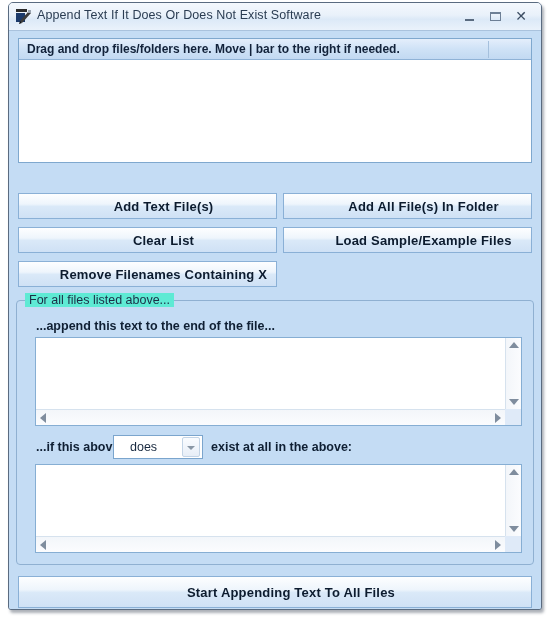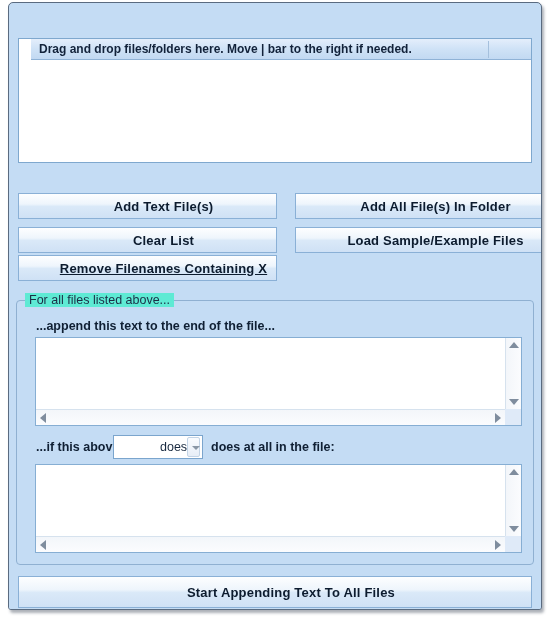--- a/index.html
+++ b/index.html
@@ -66,21 +66,20 @@
   }
 
   
   .droplist {
     position: absolute;
     left: 9px; top: 7px;
     width: 514px; height: 125px;
     background: #ffffff;
     border: 1px solid #7fa8ce;
     box-sizing: border-box;
-    padding-left: 12px;
   }
   .droplist-header {
     position: relative;
     height: 21px;
     background: linear-gradient(to bottom,#e4eefb 0%,#cfe2f6 50%,#c2d9f2 100%);
     border-bottom: 1px solid #8fb2d6;
     box-sizing: border-box;
   }
   .droplist-header-label {
     position: absolute; left: 8px; top: 3px;
@@ -102,24 +101,24 @@
     border-radius: 0;
     box-sizing: border-box;
     display: flex; align-items: center; justify-content: center;
     font-size: 13px; font-weight: bold; color: #0c1b2e;
     letter-spacing: .2px;
     cursor: default;
     white-space: nowrap;
     padding-left: 32px;
   }
   .btn-l { left: 9px;   width: 259px; }
-  .btn-r { left: 274px; width: 249px; margin-left: 12px; }
+  .btn-r { left: 274px; width: 249px; }
   .row1 { top: 162px; }
   .row2 { top: 196px; }
-  .row3 { top: 224px; text-decoration: underline; }
+  .row3 { top: 230px; }
 
   
   .groupbox {
     position: absolute;
     left: 7px; top: 269px;
     width: 518px; height: 265px;
     border: 1px solid #8fb0d1;
     border-radius: 4px;
     box-sizing: border-box;
   }
@@ -208,24 +207,23 @@
     position: absolute;
     left: 104px; top: 404px;
     width: 90px; height: 24px;
     background: #ffffff;
     border: 1px solid #7ba5cd;
     box-sizing: border-box;
     display: flex; align-items: center;
   }
   .dropdown-value {
     flex: 1;
-    padding-left: 10px;
+    padding-left: 16px;
     font-size: 12.5px;
     color: #18293f;
-    margin-left: 36px;
   }
   .dropdown-arrow-btn {
     width: 18px; height: 20px;
     margin-right: 2px;
     background: linear-gradient(to bottom,#fafcff,#e7eef7);
     border: 1px solid #c3d4e6;
     border-radius: 2px;
     box-sizing: border-box;
     position: relative;
   }
@@ -244,20 +242,41 @@
     width: 514px; height: 32px;
   }
 </style>
 </head>
 <body>
 
 <div id="app">
 
   <div class="window">
 
+    <div class="titlebar">
+      <span class="title-icon">
+        <svg width="18" height="18" viewBox="0 0 18 18">
+          <rect x="1" y="1" width="11" height="3" fill="#2b2b2b"></rect>
+          <rect x="1" y="5" width="9" height="9" fill="#1b3a6b"></rect>
+          <path d="M5 13 L14 3 L16 5 L7 15 Z" fill="#3b3b3b"></path>
+          <path d="M5 13 L7 15 L4 16 Z" fill="#111"></path>
+          <rect x="13" y="2" width="3" height="3" fill="#9aa4b0"></rect>
+        </svg>
+      </span>
+      <span class="title-text">Append Text If It Does Or Does Not Exist Software</span>
+      <div class="win-btn win-min">
+        <i class="min-glyph"></i>
+      </div>
+      <div class="win-btn win-max">
+        <i class="max-glyph"></i>
+      </div>
+      <div class="win-btn win-close">
+        <span>✕</span>
+      </div>
+    </div>
 
     <div class="client">
 
       <div class="droplist">
         <div class="droplist-header">
           <span class="droplist-header-label">Drag and drop files/folders here. Move | bar to the right if needed.</span>
           <span class="col-divider"></span>
         </div>
         <div class="droplist-body"></div>
       </div>
@@ -286,21 +305,21 @@
         <div class="corner-box"></div>
       </div>
 
       <div class="field-label lbl-ifthis">...if this above</div>
       <div class="dropdown">
         <span class="dropdown-value">does</span>
         <span class="dropdown-arrow-btn">
           <i class="dd-tri"></i>
         </span>
       </div>
-      <div class="field-label lbl-exist">does at all in the file:</div>
+      <div class="field-label lbl-exist">exist at all in the above:</div>
 
       <div class="textarea-box ta2">
         <div class="ta-canvas"></div>
         <div class="vscroll">
           <span class="arrow arr-up"></span>
           <span class="arrow arr-down"></span>
         </div>
         <div class="hscroll">
           <span class="arrow arr-left"></span>
           <span class="arrow arr-right"></span>

